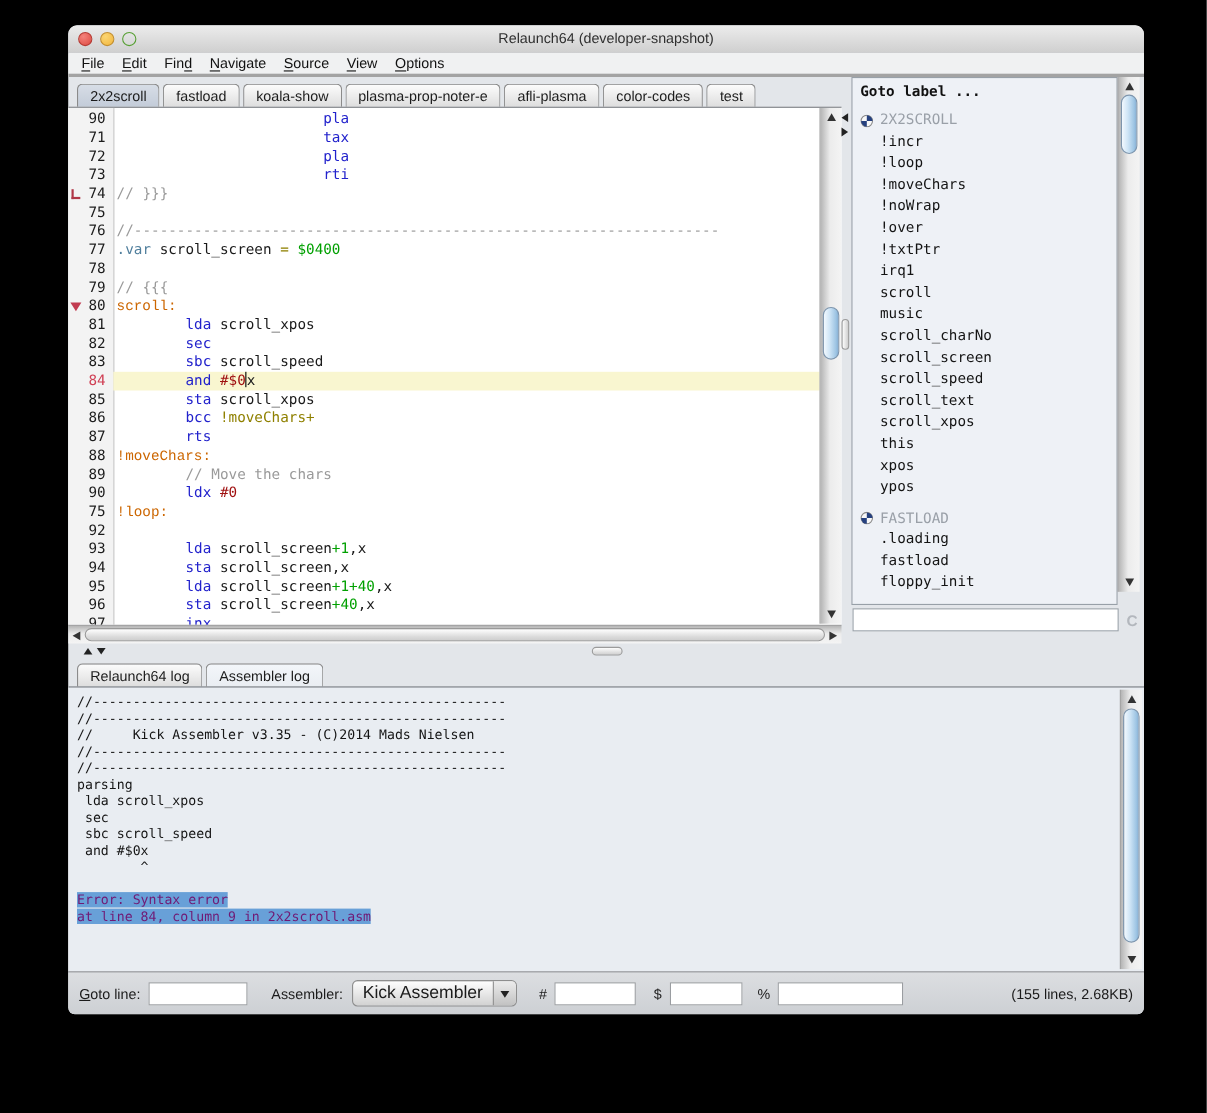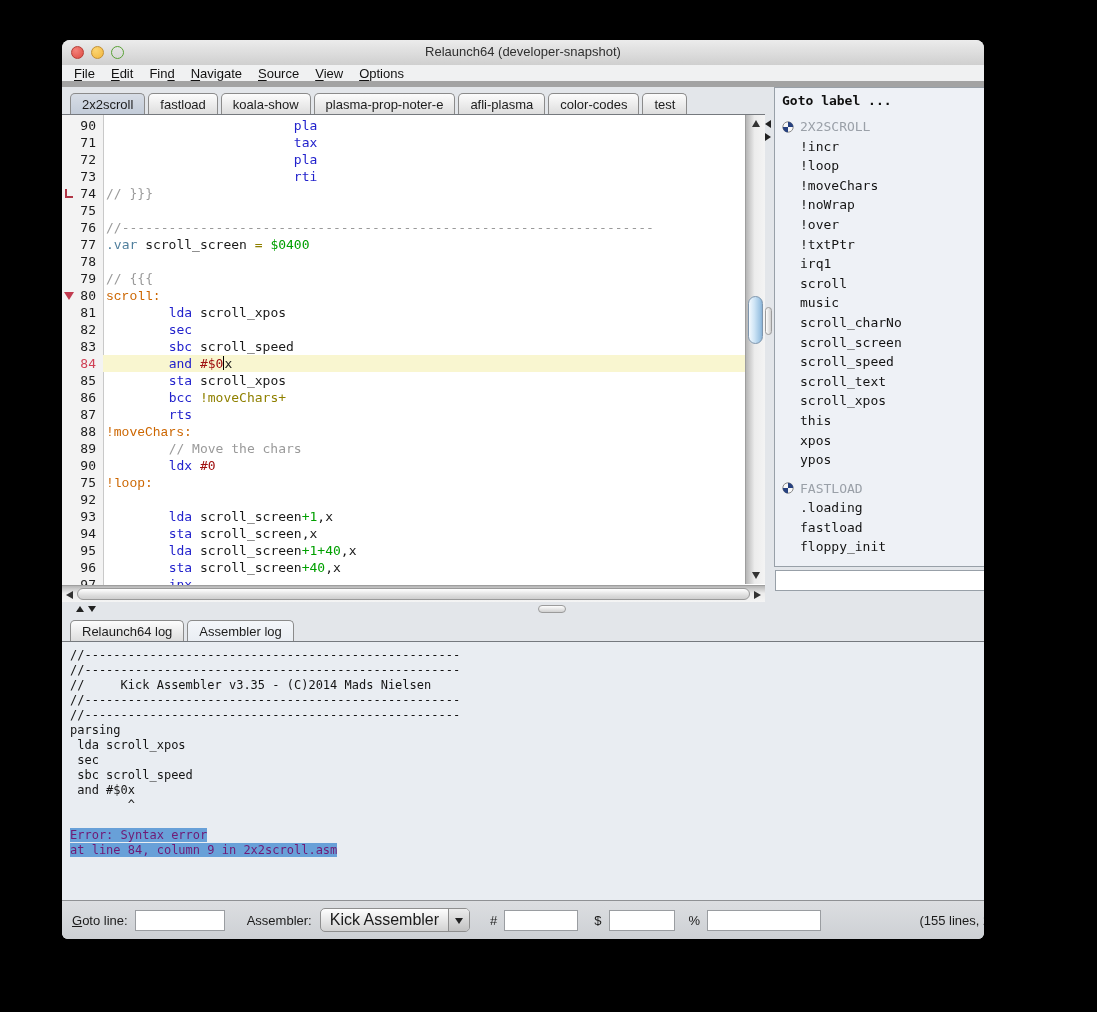--- a/index.html
+++ b/index.html
@@ -1,33 +1,33 @@
 <!DOCTYPE html>
 <html><head>
 <meta charset="utf-8">
 <style>
   html,body{margin:0;padding:0;}
   body{width:1097px;height:1012px;background:#000;position:relative;overflow:hidden;
        font-family:"Liberation Sans",sans-serif;-webkit-font-smoothing:antialiased;}
   .mono{font-family:"DejaVu Sans Mono",monospace;}
 
   
-  #window{position:absolute;left:62px;top:40px;width:878px;height:899px;
+  #window{position:absolute;left:62px;top:23px;width:978px;height:899px;
           border-radius:8px 8px 6px 6px;overflow:hidden;background:#e3e6ea;
-          box-shadow:0 10px 30px rgba(0,0,0,.6);padding-left:44px;}
+          box-shadow:0 10px 30px rgba(0,0,0,.6);}
   #titlebar{position:absolute;left:0;top:0;width:100%;height:25px;
             background:linear-gradient(#ececec,#cfcfcf);border-bottom:1px solid #949494;}
   #title{position:absolute;left:0;right:0;top:4px;text-align:center;font-size:13px;color:#2f2f2f;}
   .light{position:absolute;top:6px;width:13px;height:13px;border-radius:50%;}
   #light-close{left:9px;background:radial-gradient(circle at 35% 30%,#f4827b,#dd4a42);border:1px solid #b63c35;box-sizing:border-box;}
   #light-min{left:29px;background:radial-gradient(circle at 35% 30%,#fbd572,#f2b63d);border:1px solid #c39032;box-sizing:border-box;}
   #light-zoom{left:49px;background:radial-gradient(circle at 35% 30%,#97e381,#63c446;);border:1px solid #58a035;box-sizing:border-box;}
 
   #menubar{position:absolute;left:0;top:25px;width:100%;height:22px;background:#f0f1f2;
-           border-bottom:6px solid #a3a3a3;display:flex;align-items:center;padding-left:4px;box-sizing:border-box;}
+           border-bottom:3px solid #a3a3a3;display:flex;align-items:center;padding-left:4px;box-sizing:border-box;}
   .menu-item{font-size:13px;color:#111;padding:0 8px;cursor:default;}
   .menu-item u{text-underline-offset:2px;}
 
   
   .tabstrip{position:absolute;display:flex;align-items:flex-end;padding-left:8px;box-sizing:border-box;}
   #top-tabstrip{left:0;top:47px;width:703px;height:27px;}
   #log-tabstrip{left:0;top:575px;width:978px;height:26px;}
   .tab{height:21px;line-height:21px;padding:0 11px;font-size:13px;color:#1c1c1c;margin-right:3px;
        border:1px solid #8b8b8b;border-bottom:none;border-radius:5px 5px 0 0;
        background:linear-gradient(#fcfcfc,#dcdcdc);position:relative;top:1px;white-space:nowrap;}

